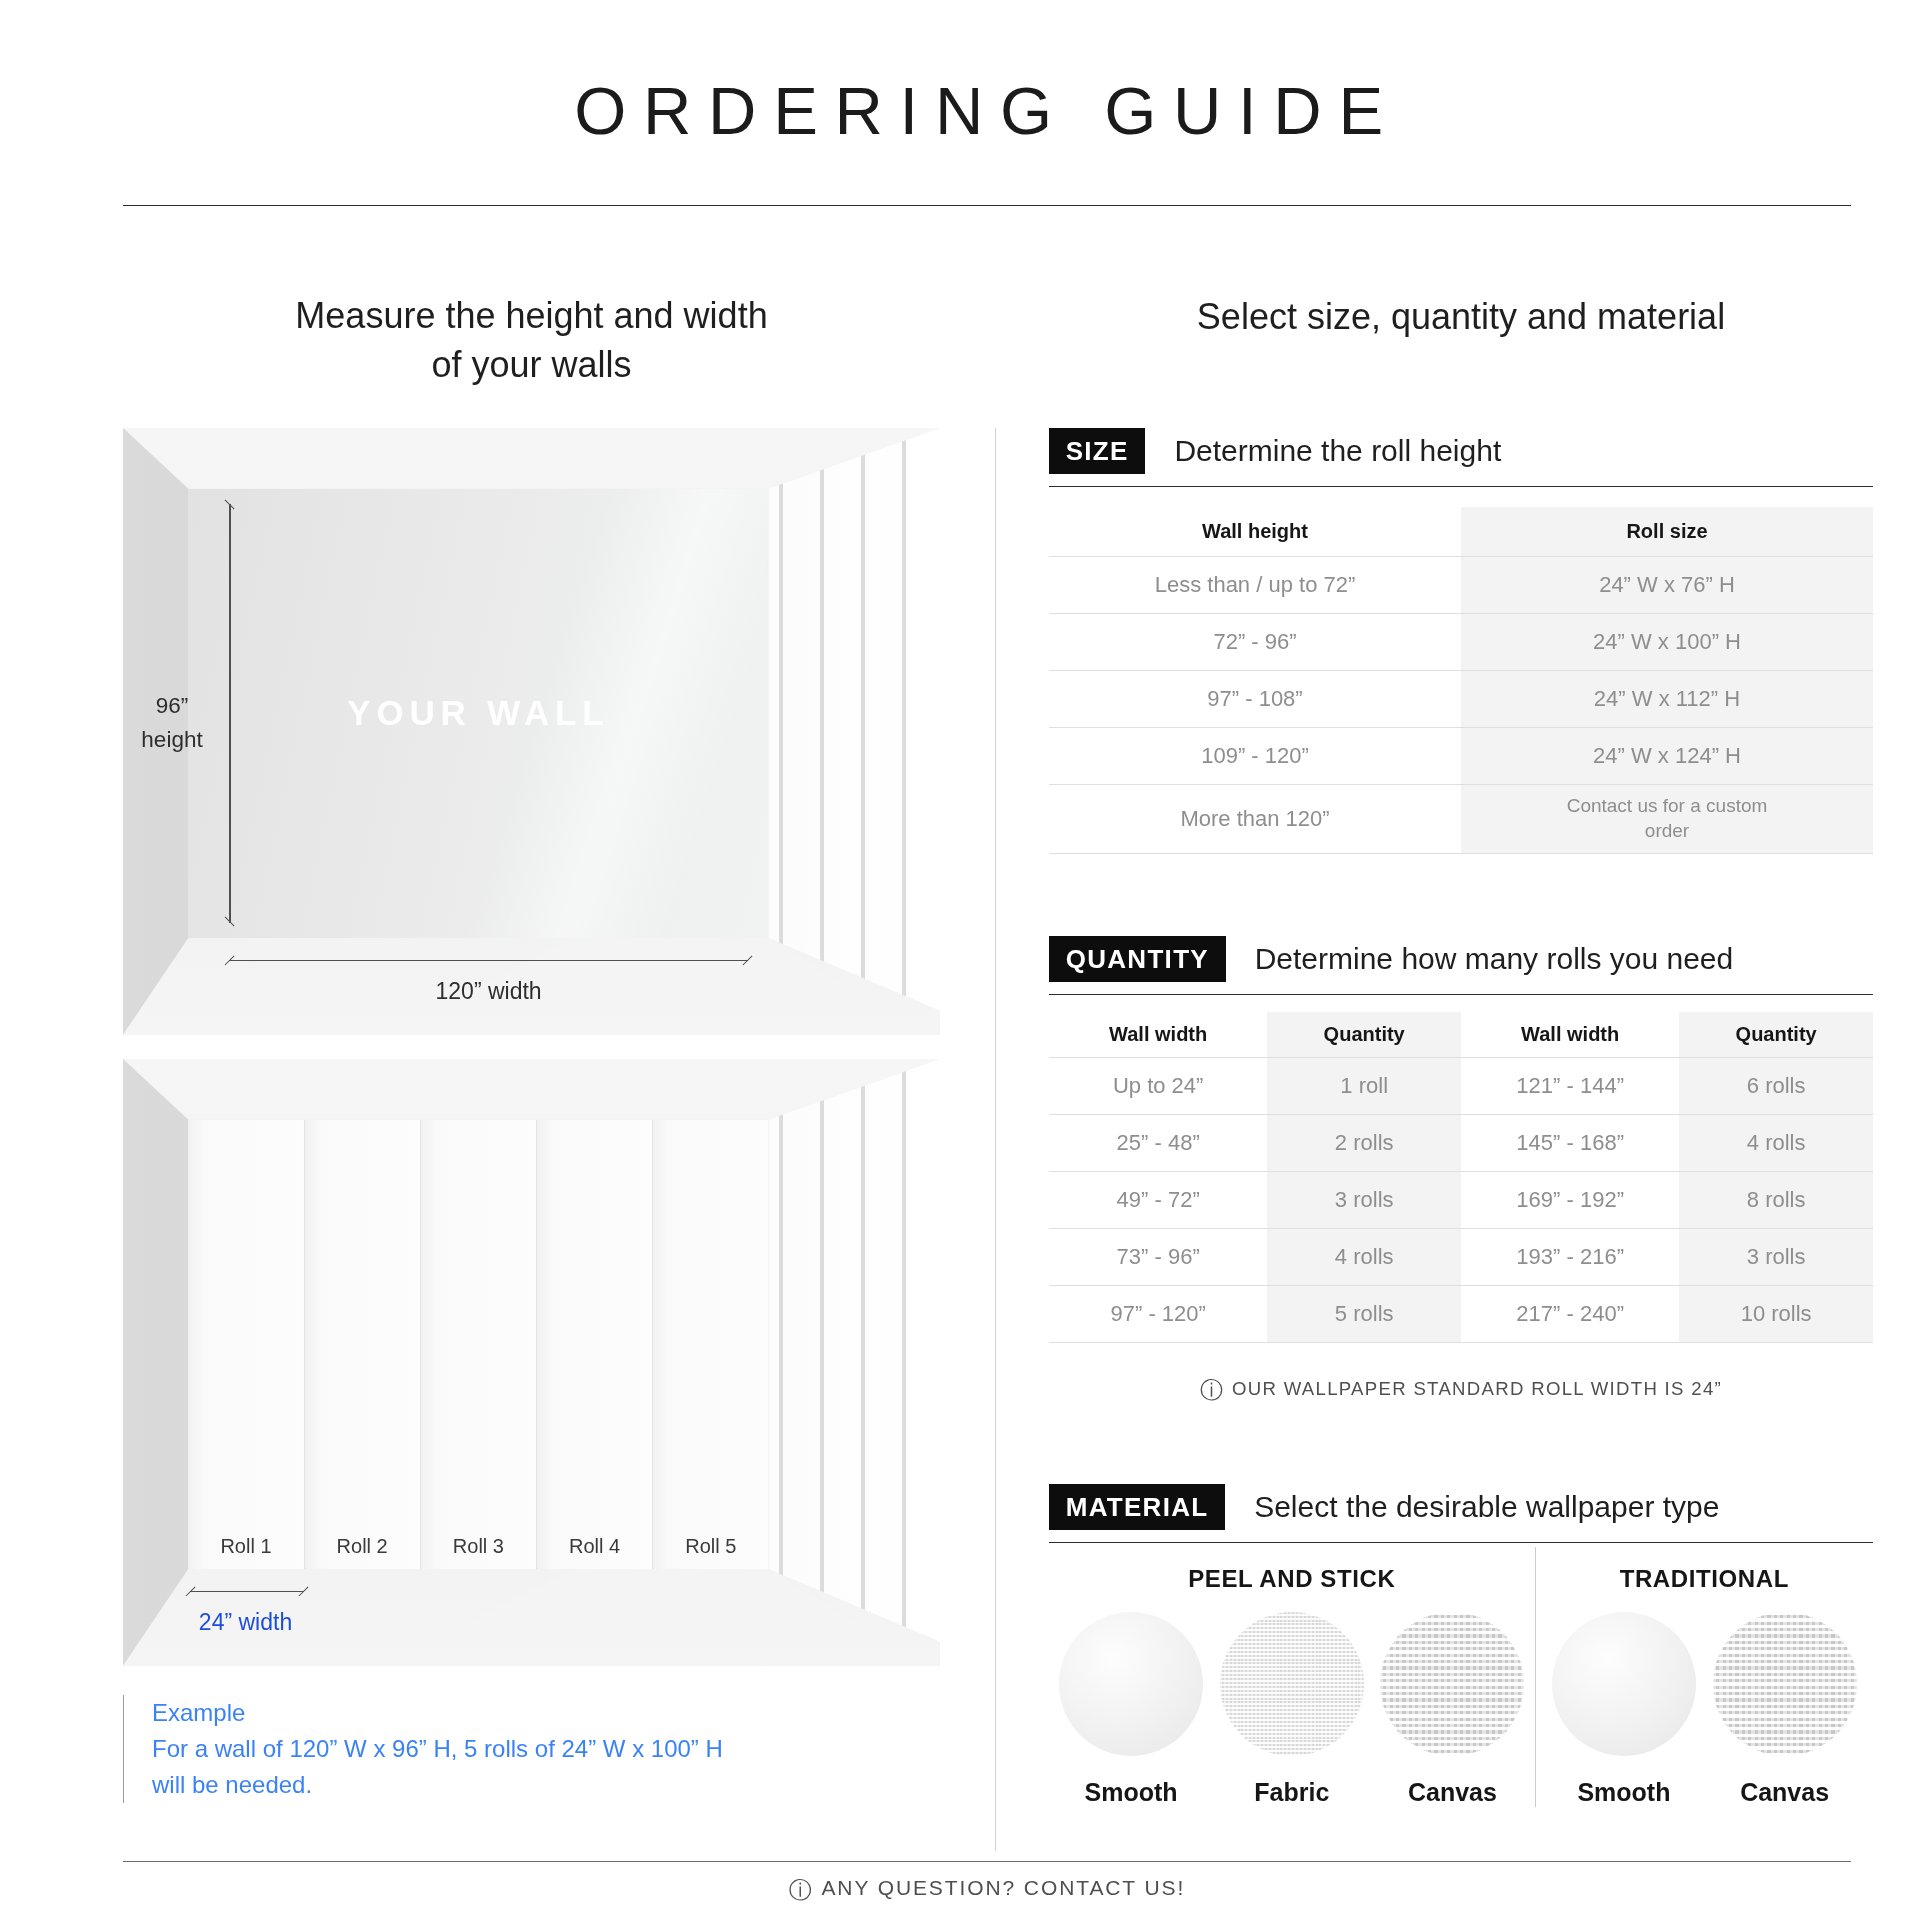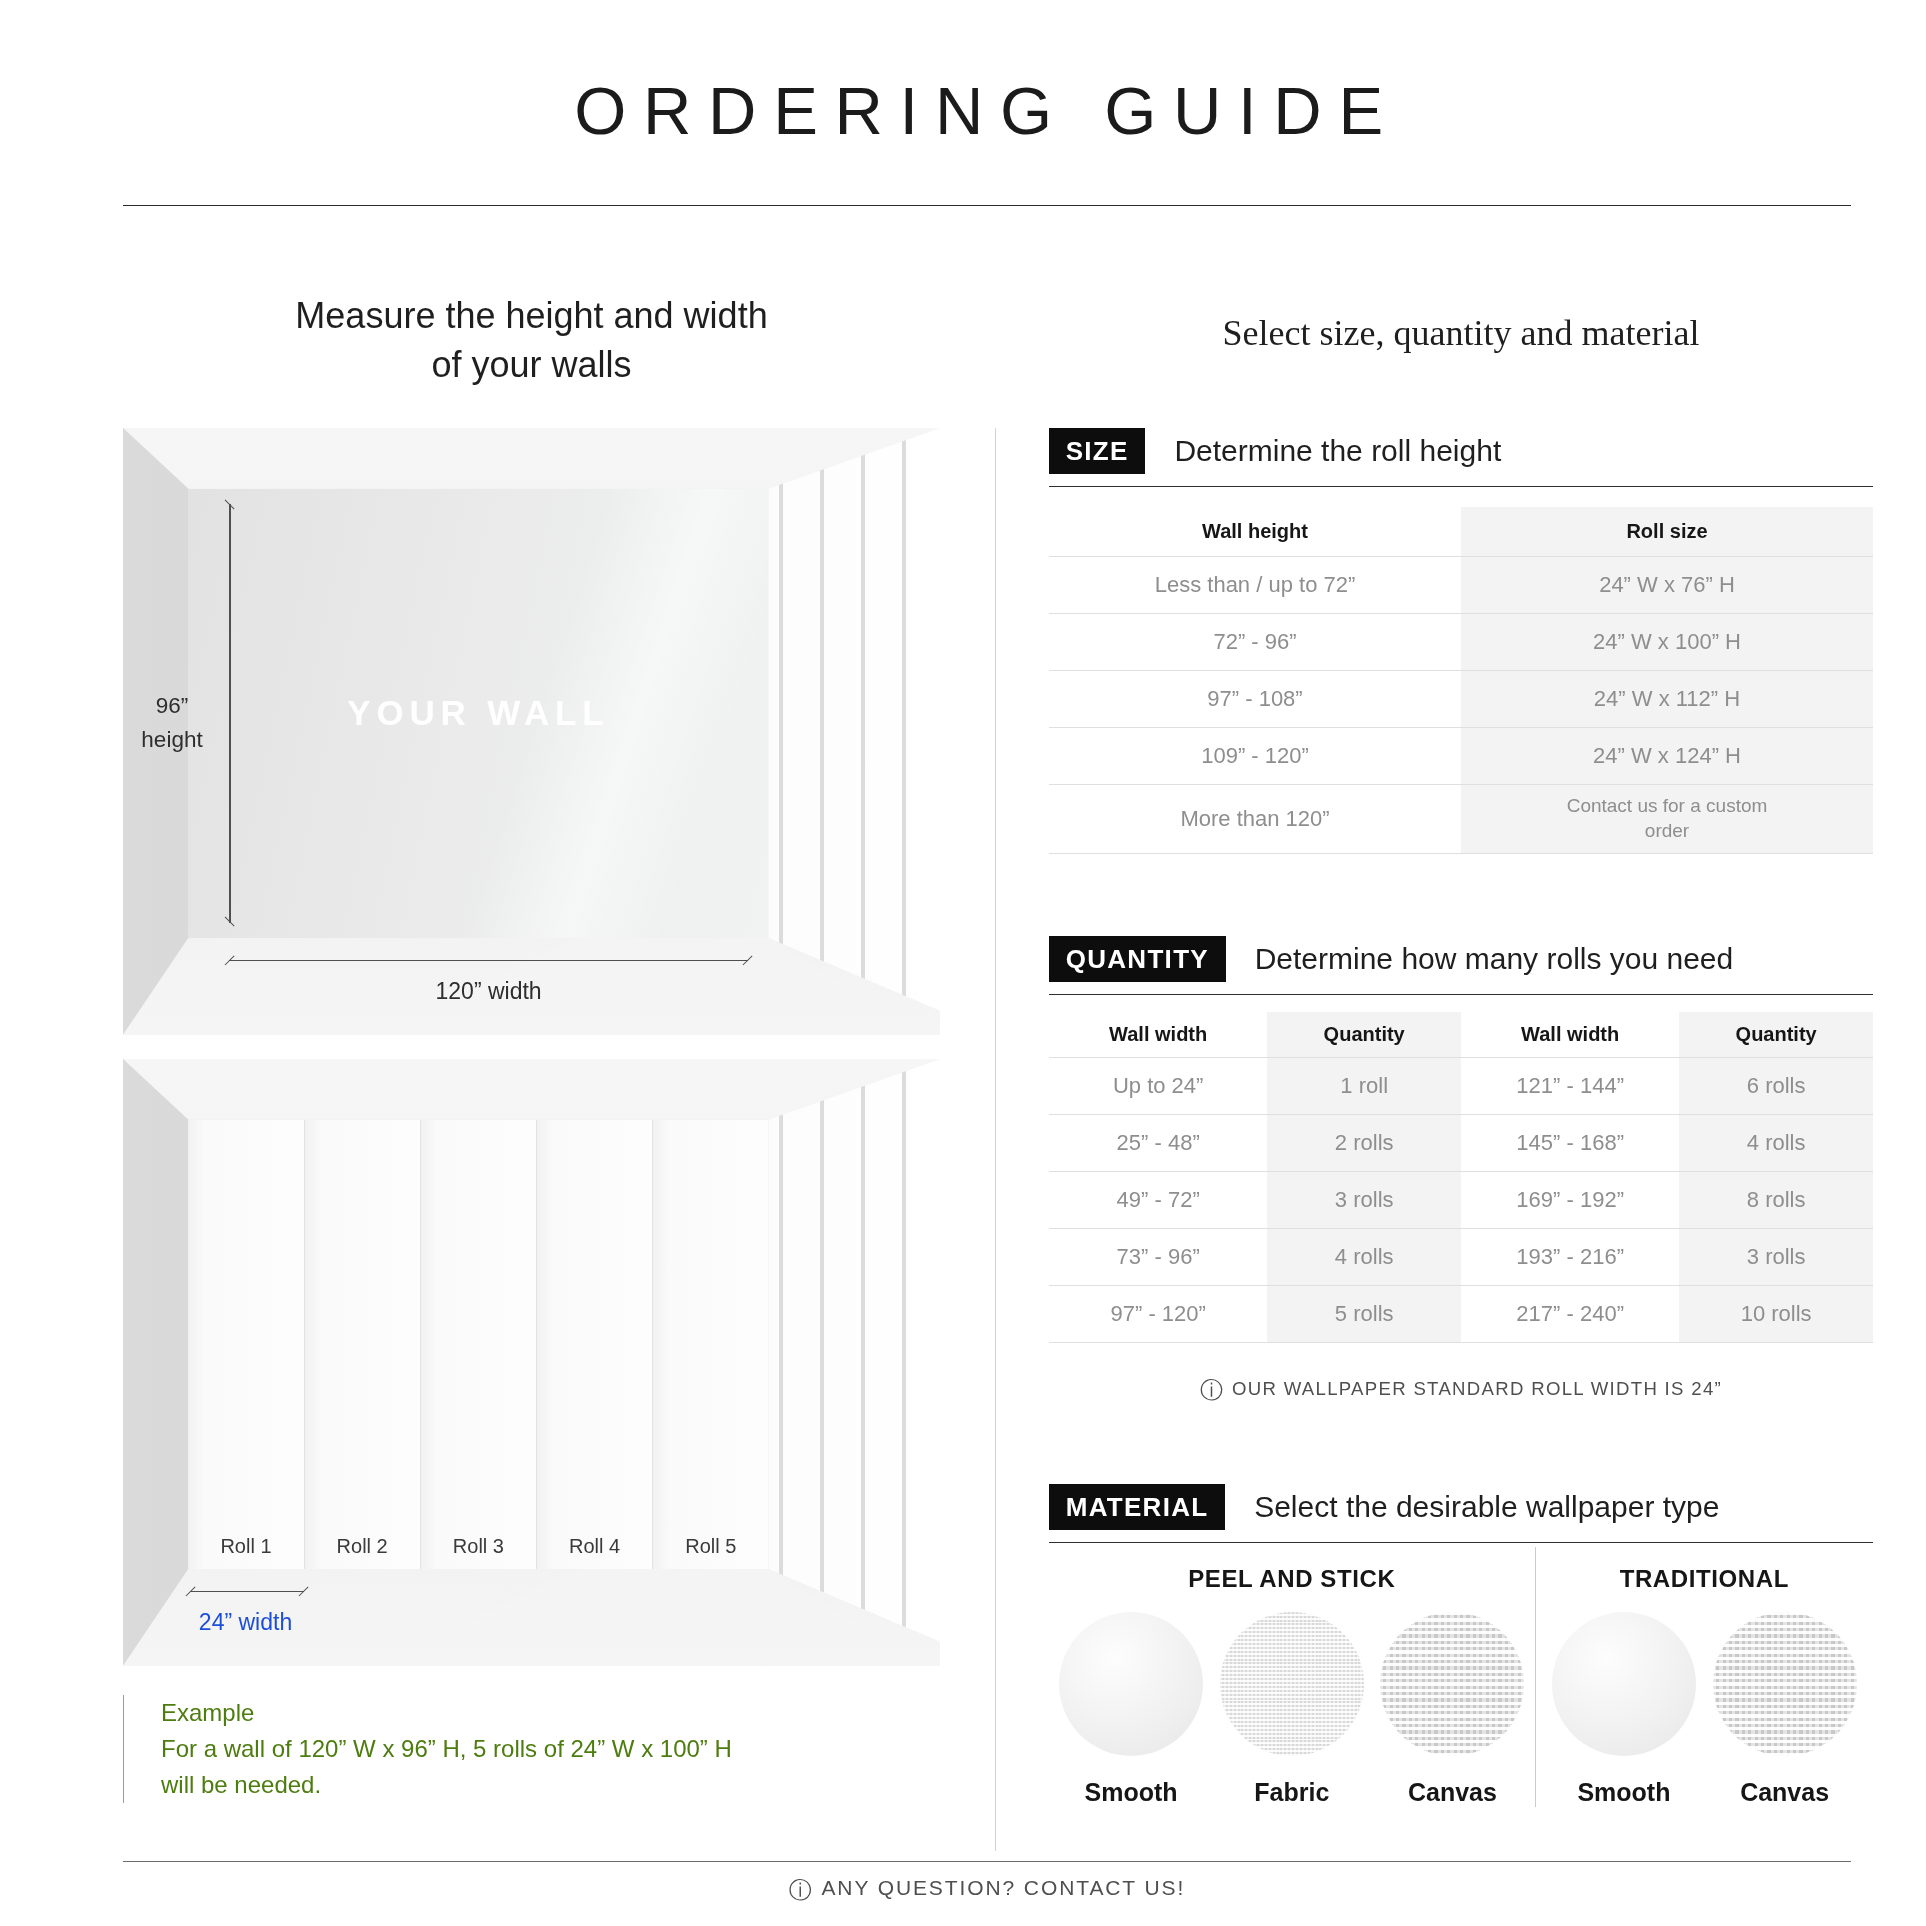--- a/index.html
+++ b/index.html
@@ -12,21 +12,21 @@
   .title {
     position:absolute; top:72px; left:0; width:100%;
     text-align:center; font-size:67px; font-weight:500; letter-spacing:16.7px;
     color:#1b1b1b;
   }
   .title-rule { position:absolute; left:99px; right:99px; top:205px; height:1.3px; background:#2b2b2b; }
 
   
   .col-heading { position:absolute; text-align:center; font-size:36px; font-weight:500; color:#1f1f1f; line-height:1.35; }
   .left-heading { left:99px; top:292px; width:817px; }
-  .right-heading { left:1025px; top:309px; width:824px;font-family:Liberation Serif, serif; }
+  .right-heading { left:1025px; top:293px; width:824px; }
 
   .col-divider { position:absolute; left:971px; top:428px; width:1.3px; height:1423px; background:#d2d2d2; }
 
   
   .room { position:absolute; left:99px; width:817px; height:607px; background:#ededed; overflow:hidden; }
   #room1 { top:428px; }
   #room2 { top:1059px; }
   .layer { position:absolute; inset:0; }
   .rm-ceiling { clip-path:polygon(0 0, 100% 0, 79% 10%, 8% 10%); background:linear-gradient(to bottom,#f6f6f6,#eeeeee); }
   .rm-wall-left { clip-path:polygon(0 0, 8% 10%, 8% 84%, 0 100%); background:linear-gradient(to right,#dadada,#cfcfcf); }
@@ -62,21 +62,21 @@
   .dim-label-width2 { position:absolute; left:1%; top:90.6%; width:28%; text-align:center; font-size:23px; color:#1d4ed8; }
 
   
   .panels { position:absolute; left:8%; top:10%; width:71%; height:74%; display:flex; }
   .panel { flex:1; position:relative; background:linear-gradient(to right,#f1f1f1 0%, #fafafa 14%, #fdfdfd 100%); border-right:1.3px solid #e2e2e2; }
   .panel:last-child { border-right:none; }
   .roll-label { position:absolute; bottom:2.5%; left:0; width:100%; text-align:center; font-size:20px; color:#3a3a3a; }
 
   
   .example { position:absolute; left:99px; top:1695px; width:835px;
-    border-left:1.9px solid #9a9a9a; padding-left:37px; font-size:24px; line-height:1.5; color:#4d7c0f; }
+    border-left:1.9px solid #9a9a9a; padding-left:28px; font-size:24px; line-height:1.5; color:#3b82f6; }
   .example span { display:block; }
 
   
   .section-header { position:absolute; left:1025px; width:824px;
     display:flex; align-items:center; gap:29px;
     border-bottom:1.3px solid #2e2e2e; padding-bottom:11.6px; }
   .badge { background:#0d0d0d; color:#ffffff; font-size:26px; font-weight:700; letter-spacing:1.3px; padding:7.7px 16.7px; }
   .section-subtitle { font-size:30px; color:#1f1f1f; }
   #size-header { top:428px; }
   #quantity-header { top:936px; }

